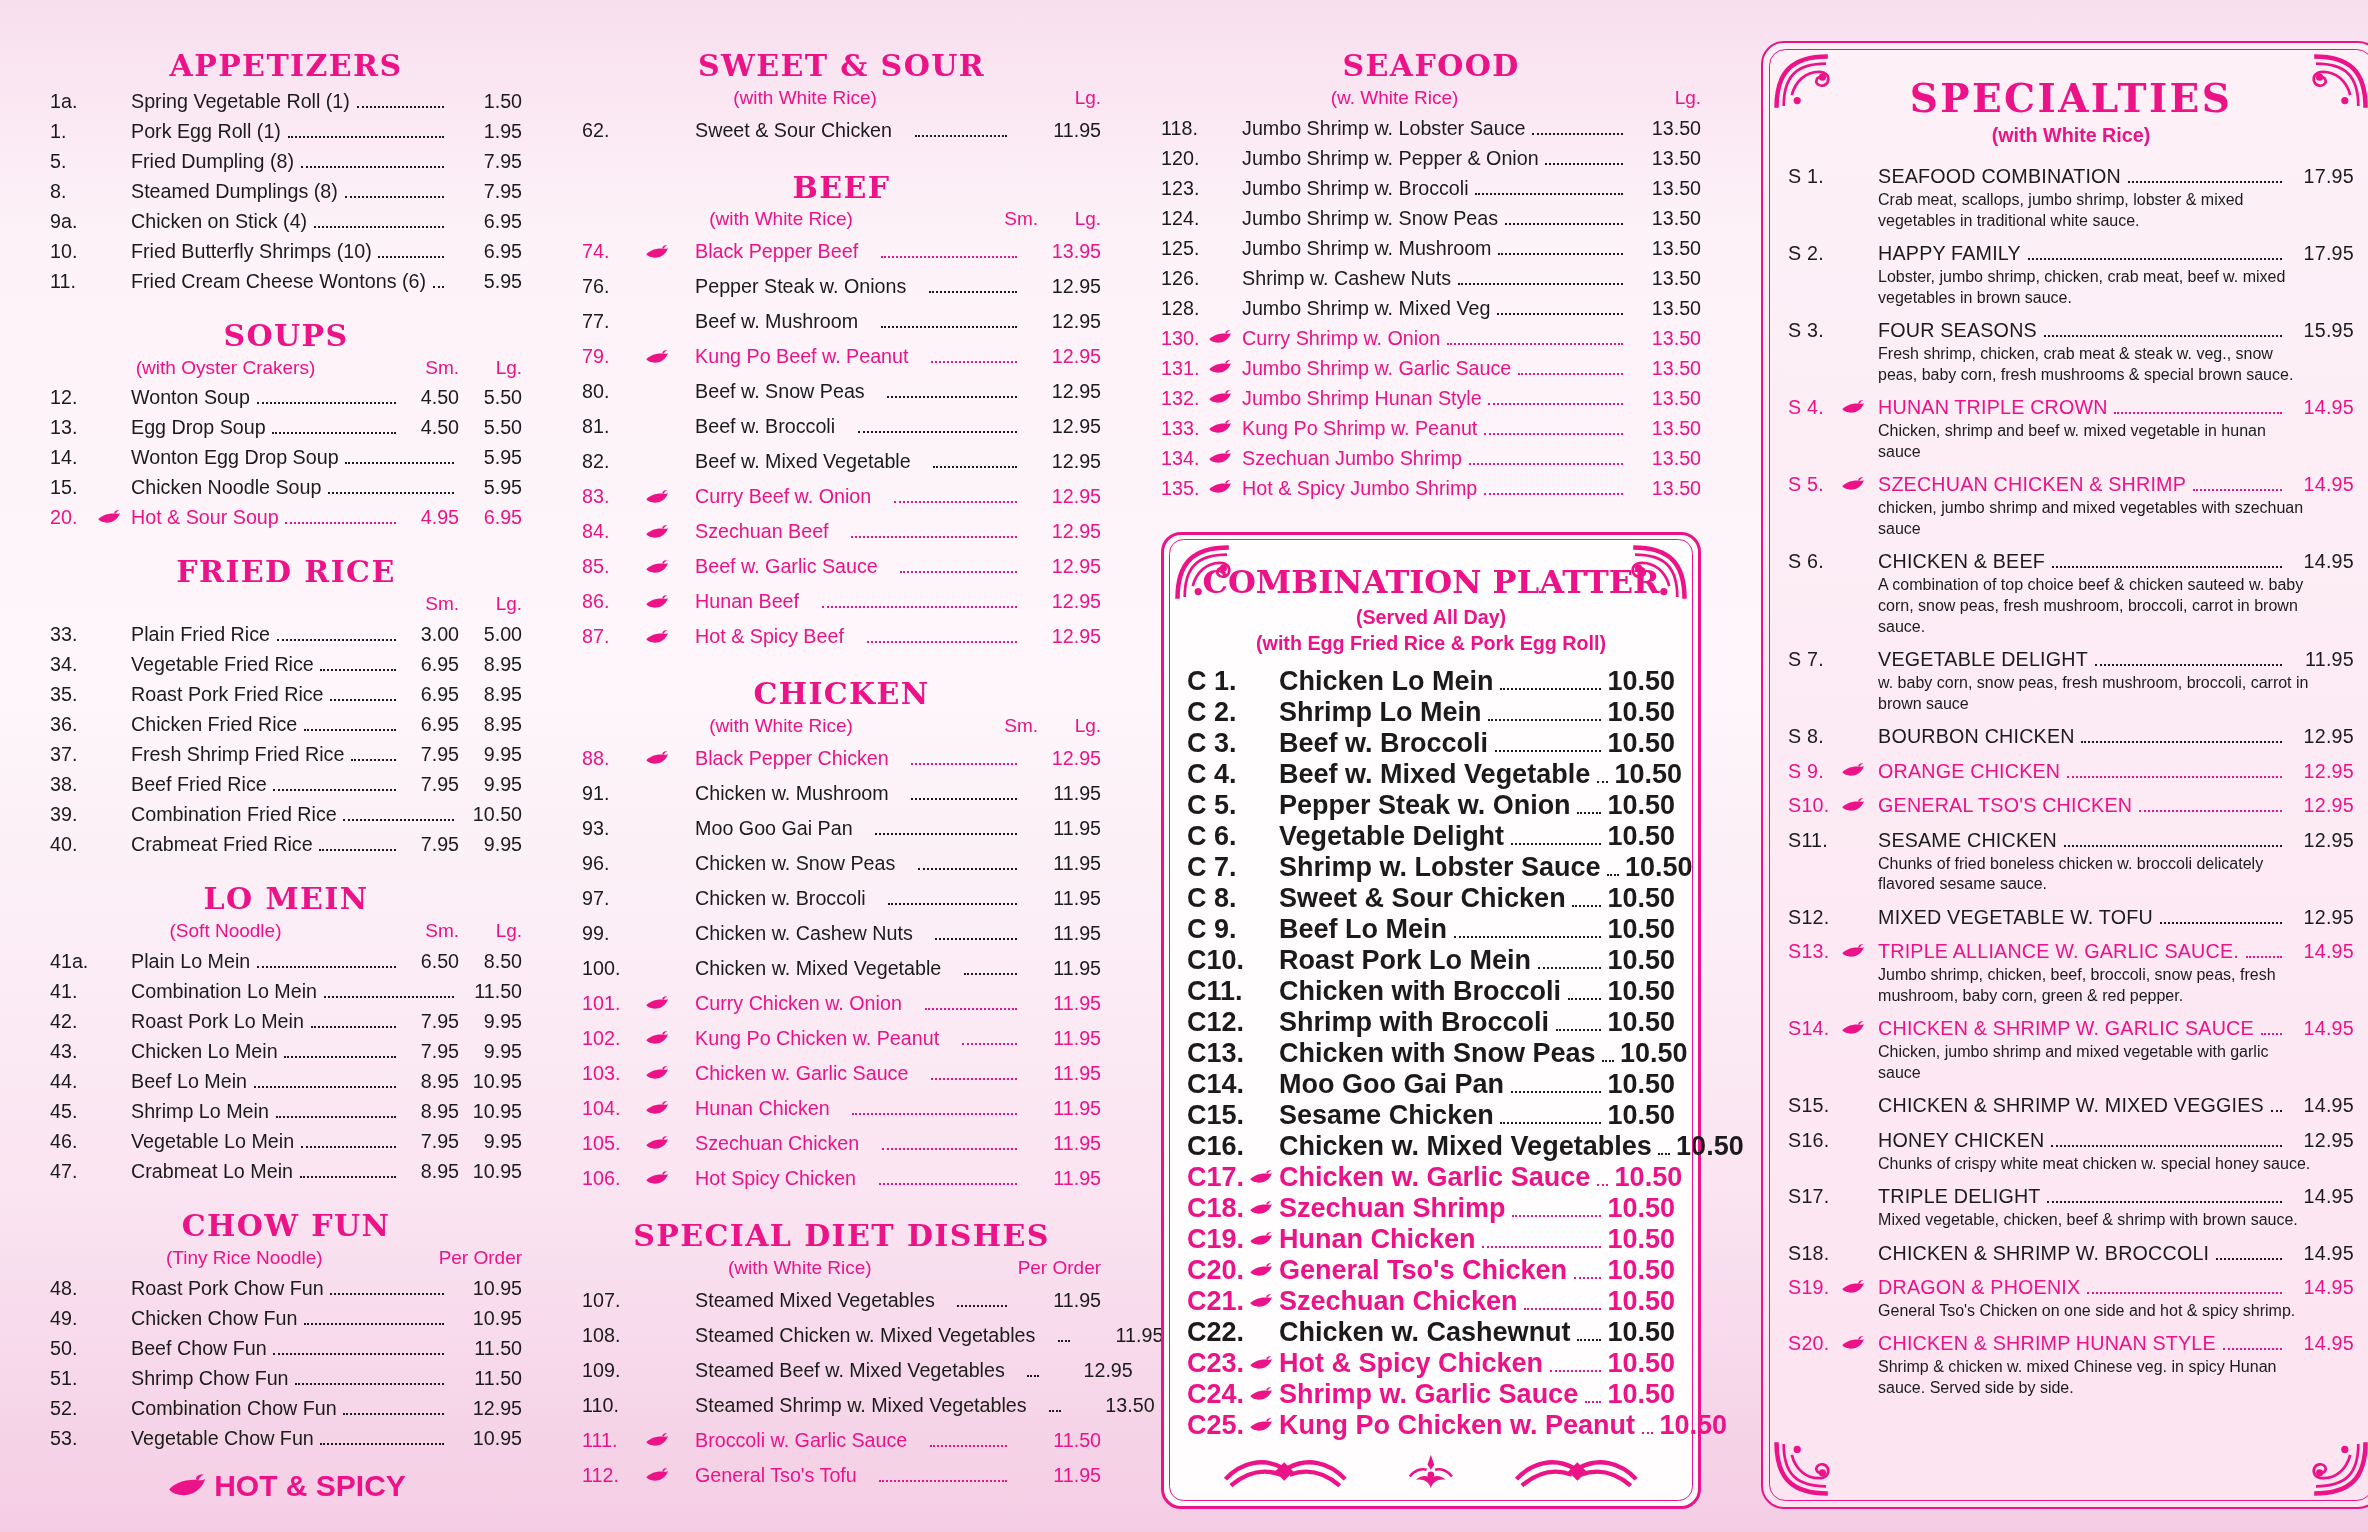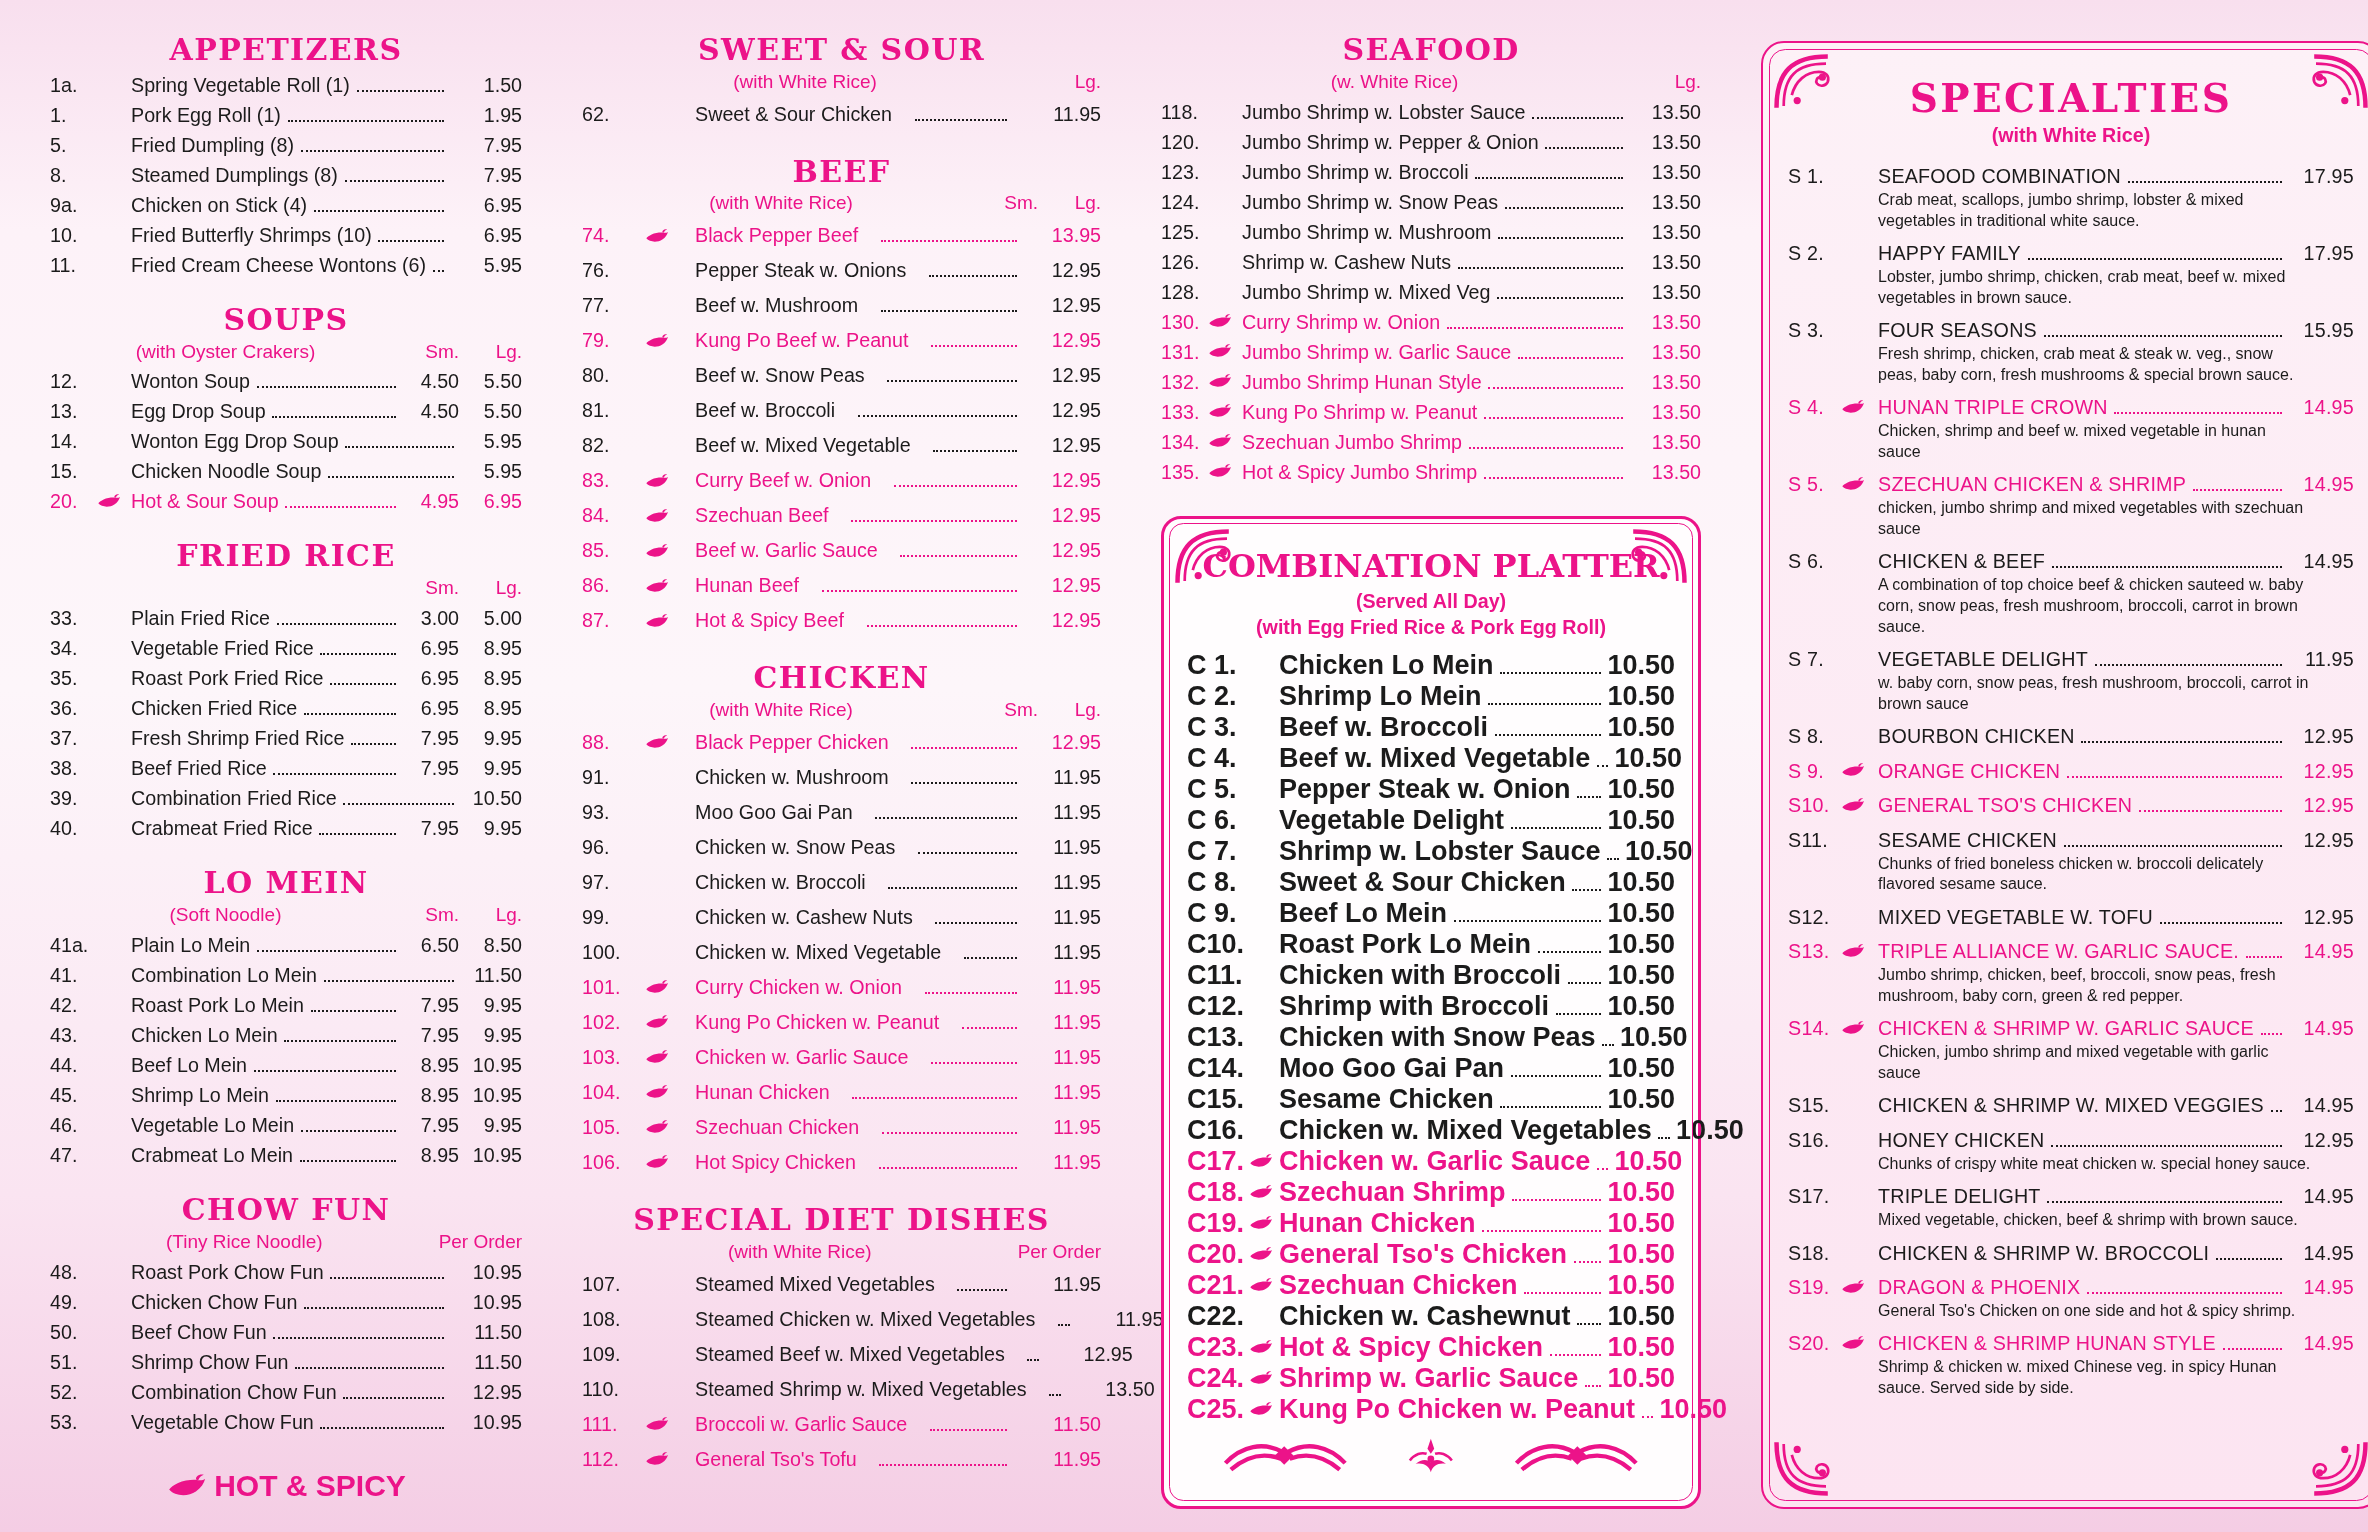--- a/index.html
+++ b/index.html
@@ -14,21 +14,21 @@
   .col{display:flex;flex-direction:column;}
   .col1{width:504px;}
   .col2{width:519px;}
   .col3{width:540px;}
   .col4{flex:1;margin-top:8px;}
 
   .sec-title{
     font-family:"DejaVu Serif",serif;font-weight:bold;font-size:30px;line-height:33px;
     letter-spacing:1.4px;color:var(--accent);text-align:center;margin:23px 0 3.8px;
   }
-  .section:first-child .sec-title{margin-top:0;text-align:center;}
+  .section:first-child .sec-title{margin-top:16px;text-align:center;}
   .phead{display:flex;align-items:baseline;color:var(--accent);font-size:19px;line-height:24px;margin-bottom:2.9px;}
   .sub{flex:1;text-align:center;}
   .ph-sm{width:58px;text-align:right;flex:none;}
   .ph-lg{width:63px;text-align:right;flex:none;}
   .ph-one{min-width:73px;text-align:right;flex:none;}
 
   .row{display:flex;align-items:baseline;font-size:19.7px;line-height:30px;}
   .col2 .row{line-height:35px;gap:16px;}
   .col3 .row{line-height:30px;}
   .num{width:46px;flex:none;}

